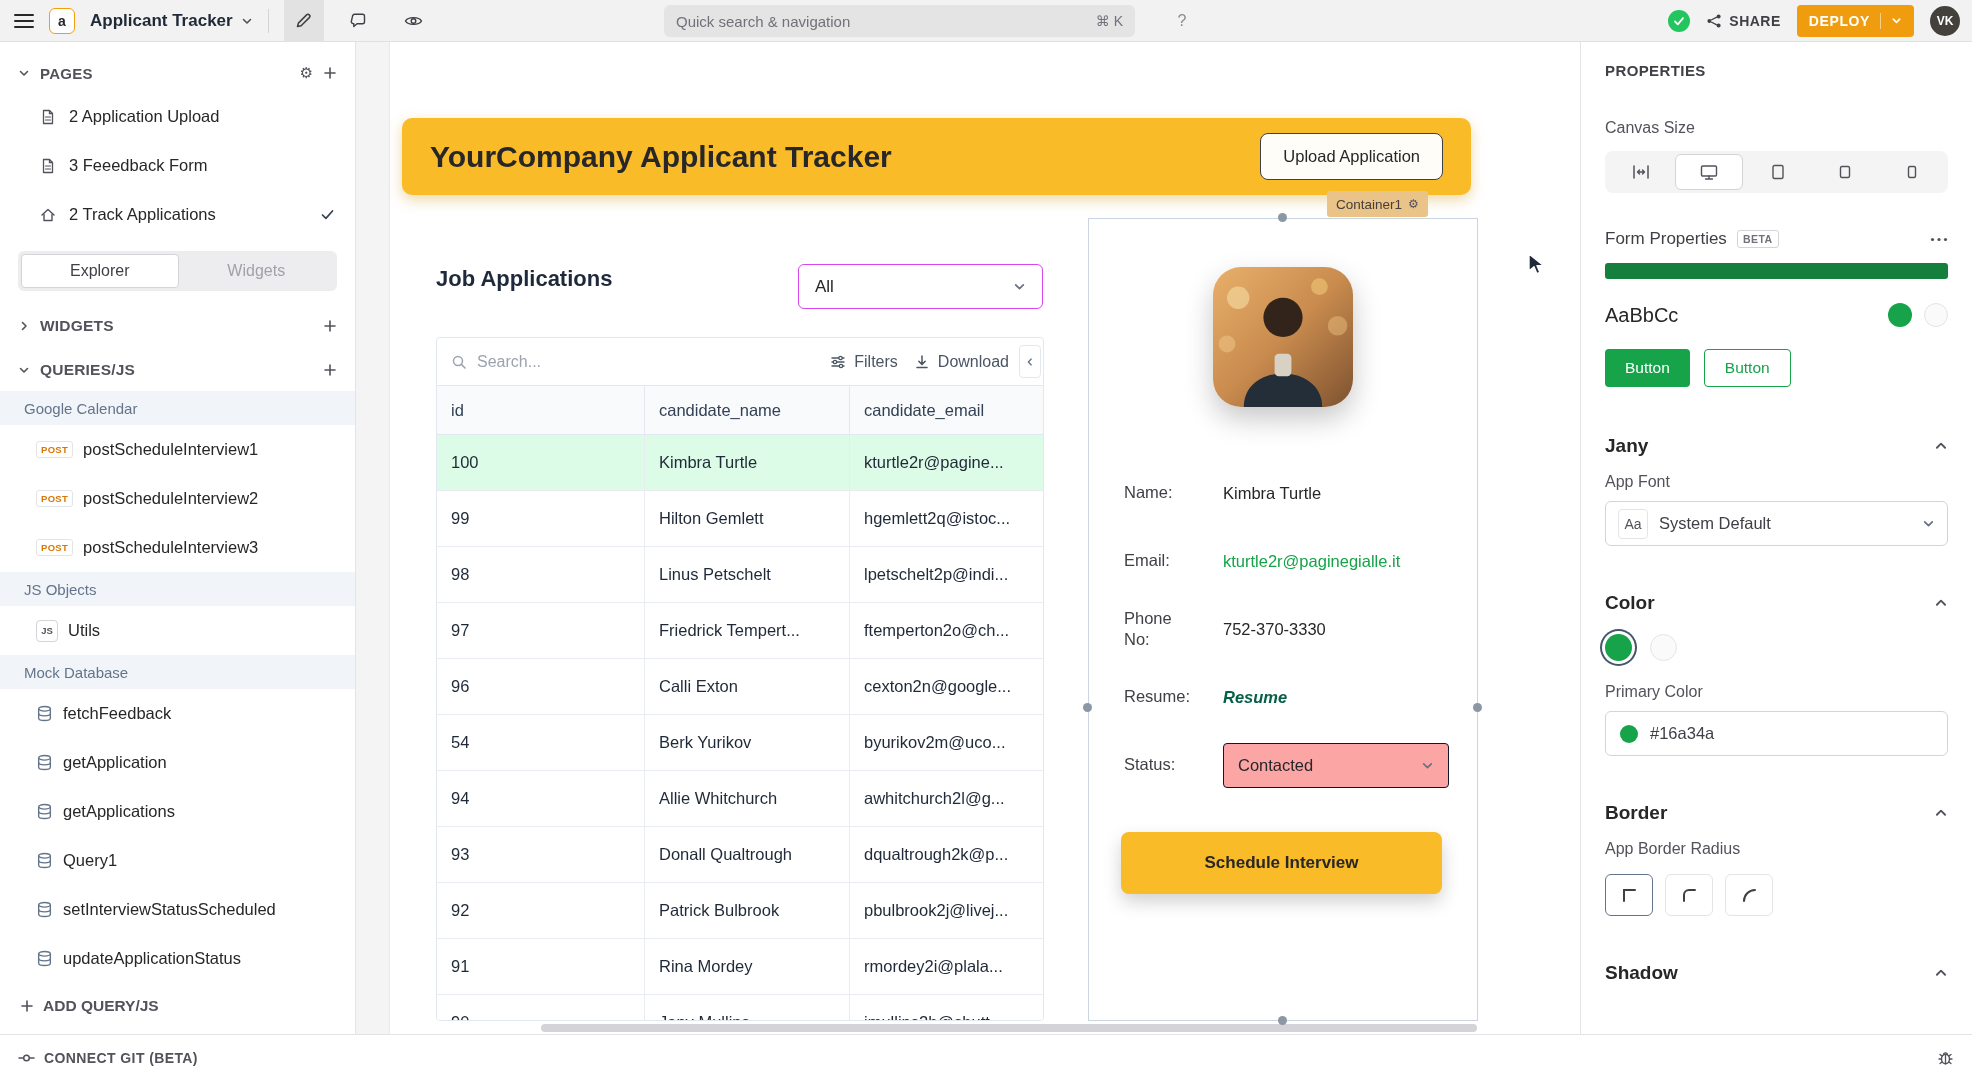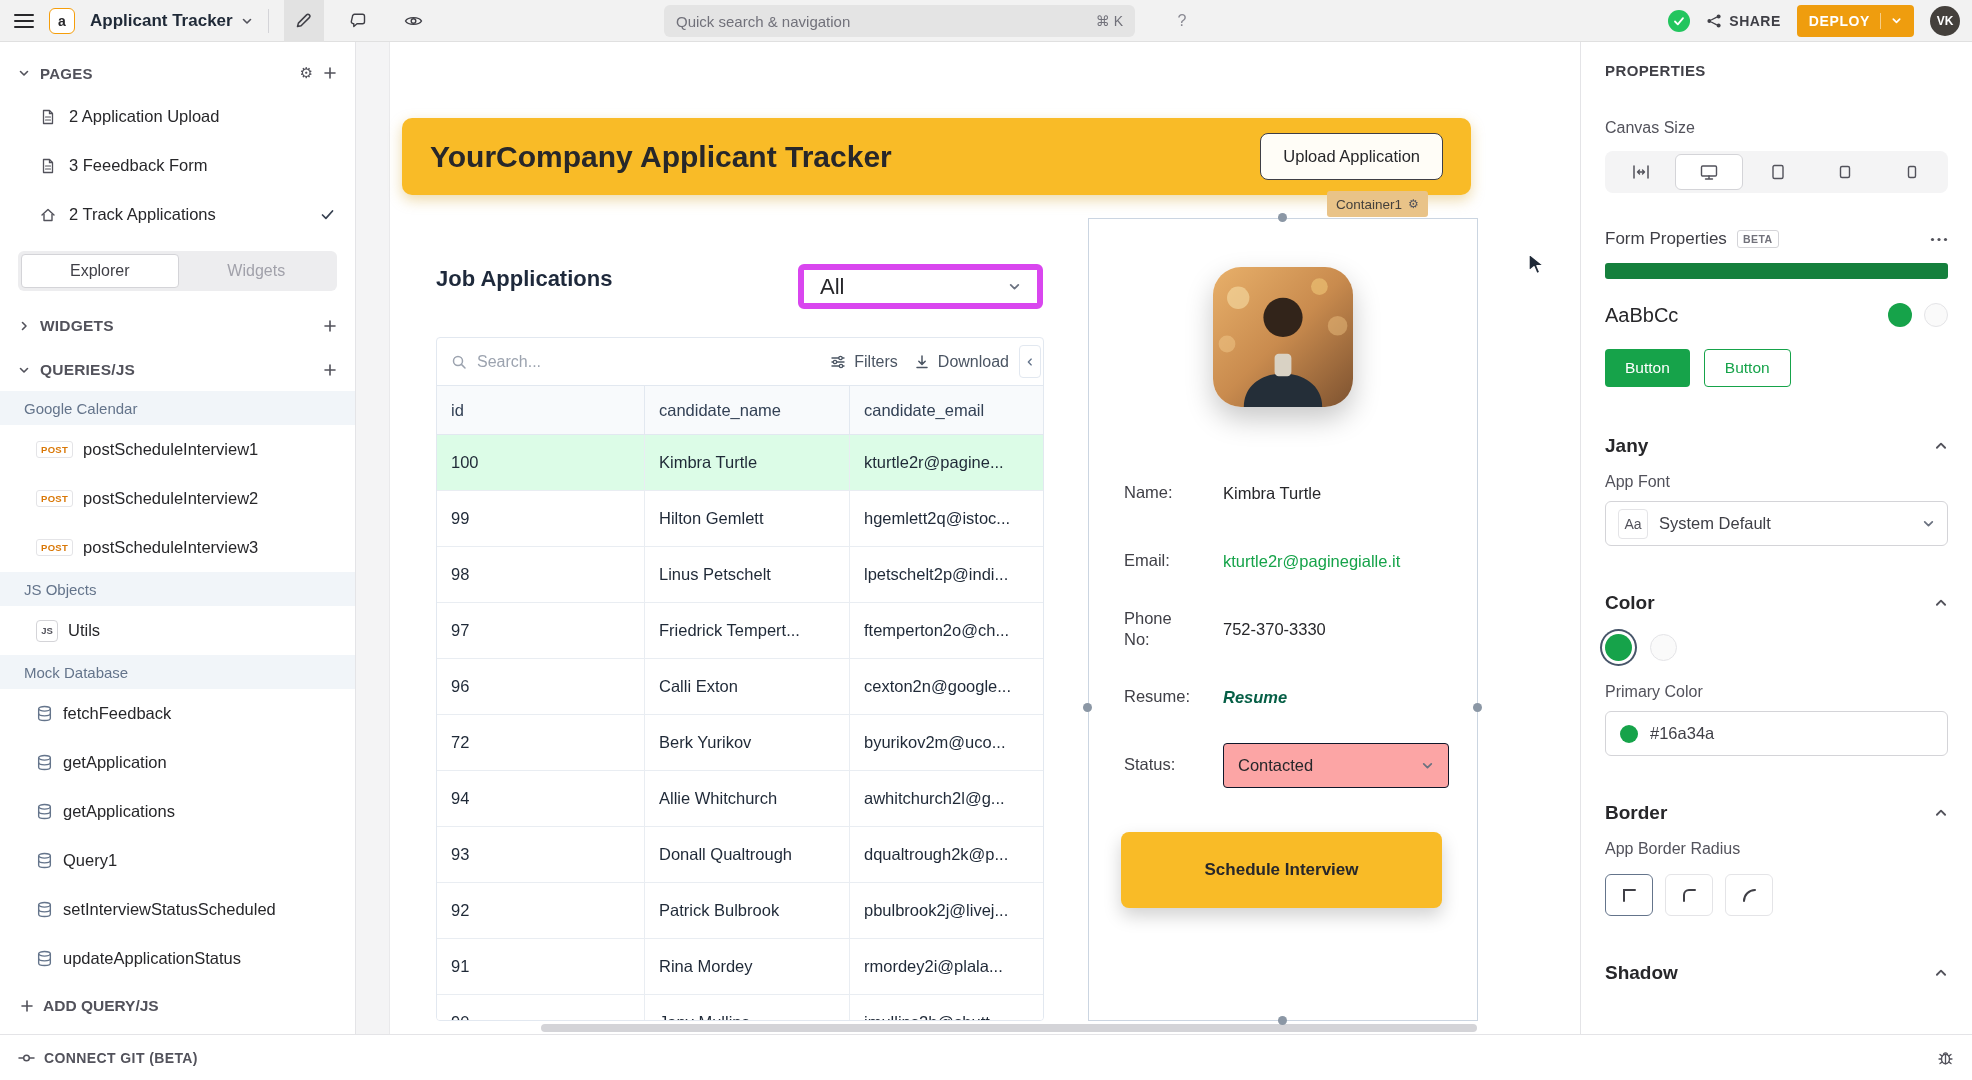--- a/index.html
+++ b/index.html
@@ -87,22 +87,22 @@
   .app-header { position:absolute; left:46px; top:76px; width:1069px; height:77px; background:#f9bb27;
     border-radius:10px; display:flex; align-items:center; padding:0 28px;
     box-shadow:0 5px 14px rgba(202,148,13,.35); }
   .app-header-title { font-size:30px; font-weight:700; color:#27272a; }
   .upload-btn { margin-left:auto; height:47px; padding:0 22px; background:#fffdf7; border:1.6px solid #3f3f46;
     border-radius:8px; font-size:16.5px; color:#27272a; display:flex; align-items:center; cursor:pointer;
     font-family:inherit; }
   .container-tag { position:absolute; left:971px; top:149px; height:26px; background:#e9c388; color:#44403c;
     font-size:13.5px; display:inline-flex; align-items:center; gap:6px; padding:0 9px; border-radius:3px; }
   .section-title { position:absolute; left:80px; top:224px; font-size:22px; font-weight:700; color:#1e293b; }
-  .status-filter { position:absolute; left:442px; top:222px; width:245px; height:45px; border:6px solid #d946ef;
-    border-radius:6px; display:flex; align-items:center; padding:0 16px; font-size:22px; color:#27272a;
+  .status-filter { position:absolute; left:442px; top:222px; width:245px; height:45px; border:1px solid #d946ef;
+    border-radius:6px; display:flex; align-items:center; padding:0 16px; font-size:17px; color:#27272a;
     background:#fff; cursor:pointer; }
   .chev-right { margin-left:auto; color:#6b7280; display:flex; }
 
   .table { position:absolute; left:80px; top:295px; width:608px; height:684px; border:1px solid #e2e8f0;
     border-radius:4px; overflow:hidden; background:#fff; }
   .t-toolbar { height:47px; display:flex; align-items:center; padding:0 14px; gap:10px; position:relative; }
   .t-search-icon { color:#9ca3af; display:flex; }
   .t-toolbar input { border:none; outline:none; font-size:16px; width:170px; background:transparent;
     color:#27272a; font-family:inherit; }
   .t-toolbar input::placeholder { color:#9ca3af; }
@@ -131,21 +131,21 @@
   .photo { position:absolute; left:50%; transform:translateX(-50%); top:48px; width:140px; height:140px;
     border-radius:28px; overflow:hidden; box-shadow:0 12px 28px rgba(0,0,0,.22); }
   .fields { position:absolute; left:35px; right:28px; top:240px; }
   .f-row { display:flex; align-items:center; height:68px; }
   .f-label { width:72px; margin-right:27px; font-size:16.5px; color:#3f3f46; line-height:1.3; flex:none; }
   .f-value { font-size:16.5px; color:#27272a; }
   .f-value.link { color:#16a34a; cursor:pointer; }
   .f-value.resume { color:#065f46; font-weight:700; font-style:italic; cursor:pointer; }
   .status-select { width:240px; height:45px; border:1px solid #0f172a; border-radius:4px; display:flex;
     align-items:center; padding:0 14px; font-size:16.5px; color:#27272a; background:#fca5a5; cursor:pointer; }
-  .schedule-btn { position:absolute; left:32px; right:35px; top:613px; height:76px; background:#f9bb27;
+  .schedule-btn { position:absolute; left:32px; right:35px; top:613px; height:62px; background:#f9bb27;
     border:none; border-radius:8px; font-size:17px; font-weight:700; color:#27272a; cursor:pointer;
     box-shadow:0 8px 18px rgba(0,0,0,.18); font-family:inherit; }
   .handle { position:absolute; width:9px; height:9px; border-radius:50%; background:#8b97a5; z-index:3; }
   .h-scrollbar { position:absolute; left:185px; top:982px; width:936px; height:8px; background:#d4d4d8;
     border-radius:4px; cursor:pointer; }
 
   
   .props { position:absolute; right:0; top:42px; width:392px; bottom:46px; background:#fff;
     border-left:1px solid #e4e4e7; padding:20px 24px 0; overflow:hidden; }
   .props-header { font-size:15px; font-weight:600; color:#3f3f46; letter-spacing:.4px; }
@@ -549,21 +549,21 @@
           <div class="t-cell">ftemperton2o@ch...</div>
         </div>
 
         <div class="t-row">
           <div class="t-cell">96</div>
           <div class="t-cell">Calli Exton</div>
           <div class="t-cell">cexton2n@google...</div>
         </div>
 
         <div class="t-row">
-          <div class="t-cell">72</div>
+          <div class="t-cell">54</div>
           <div class="t-cell">Berk Yurikov</div>
           <div class="t-cell">byurikov2m@uco...</div>
         </div>
 
         <div class="t-row">
           <div class="t-cell">94</div>
           <div class="t-cell">Allie Whitchurch</div>
           <div class="t-cell">awhitchurch2l@g...</div>
         </div>
 

